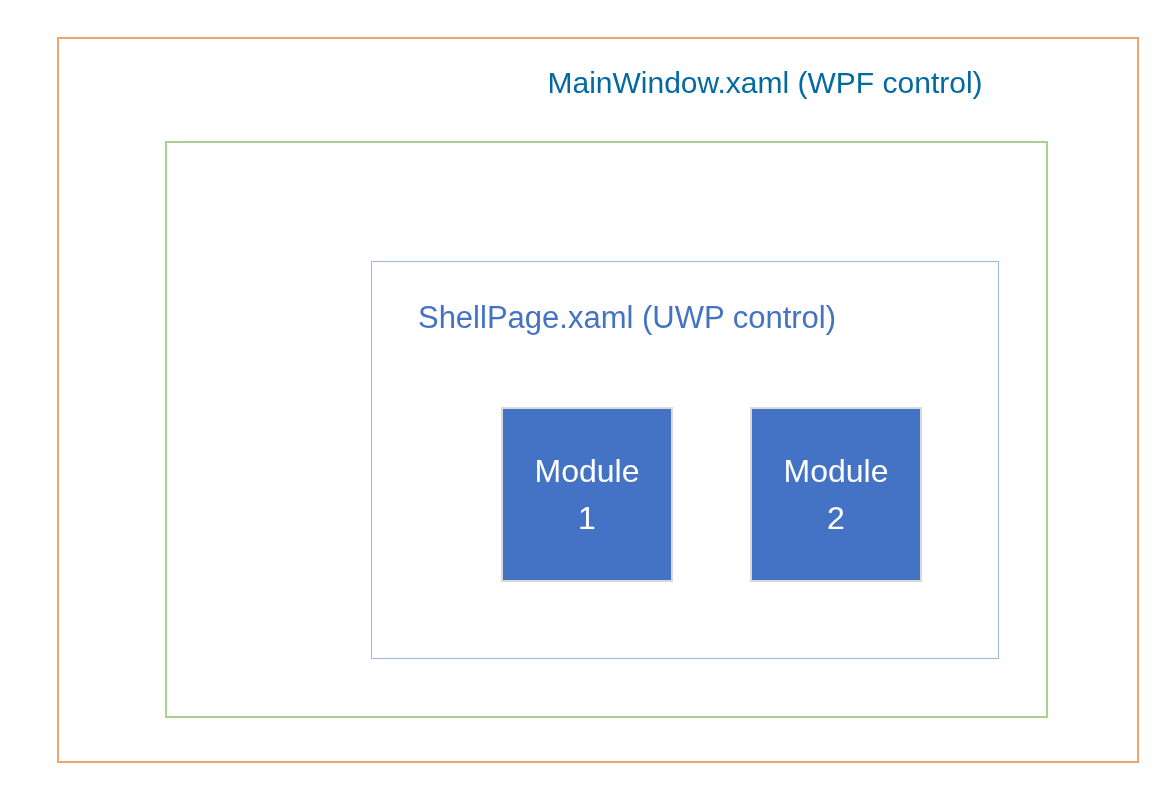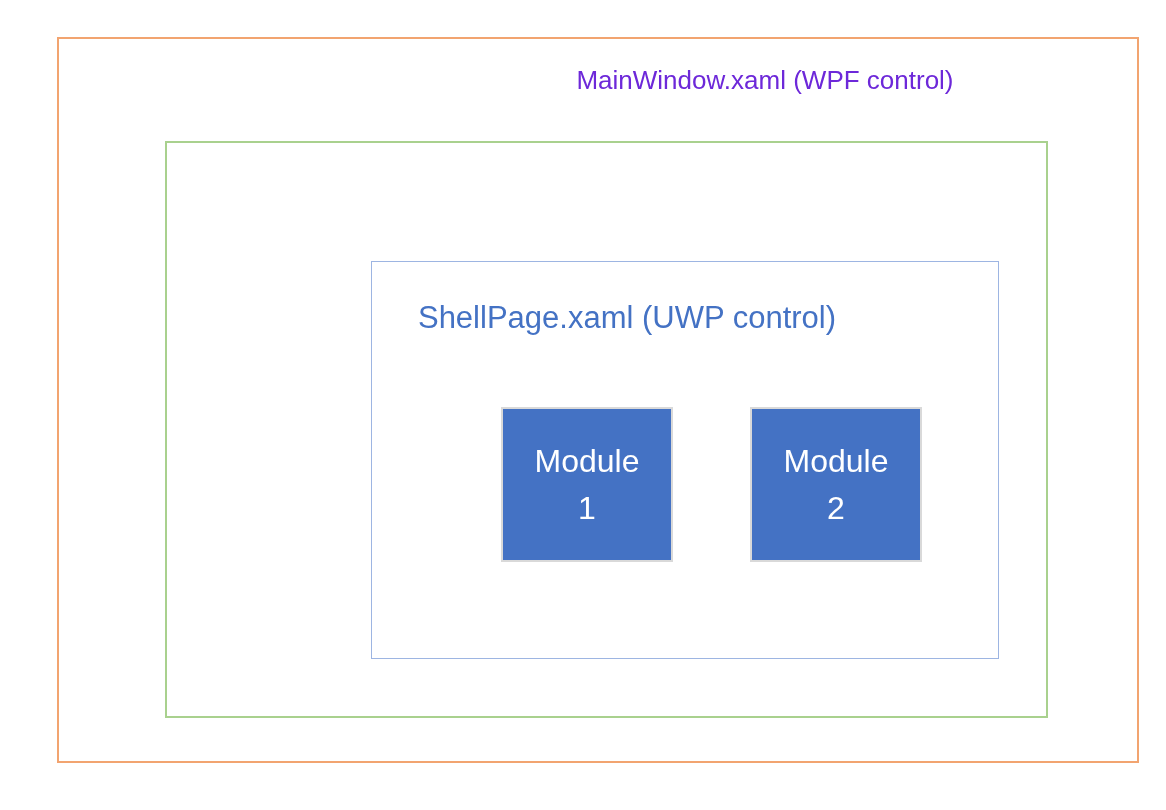--- a/index.html
+++ b/index.html
@@ -37,40 +37,40 @@
   }
   .box-title {
     position: absolute;
     text-align: center;
     white-space: nowrap;
     line-height: 1.15;
   }
   .outer-title {
     left: 430px; top: 66px;
     width: 670px;
-    font-size: 26px;
-    color: #6d28d9;
+    font-size: 30px;
+    color: #0369a1;
   }
   .host-title {
     left: 665px; top: 172px;
     width: 360px;
     font-size: 38px;
     color: #70AD47;
   }
   .shell-title {
     left: 397px; top: 300px;
     width: 460px;
     font-size: 31px;
     color: #4472C4;
   }
   .module {
     position: absolute;
     top: 407px;
     width: 172px;
-    height: 155px;
+    height: 175px;
     background: #4472C4;
     border: 2px solid #D9D9D9;
     box-sizing: border-box;
     display: flex;
     flex-direction: column;
     align-items: center;
     justify-content: center;
     color: #ffffff;
     font-size: 32px;
     line-height: 1.45;

